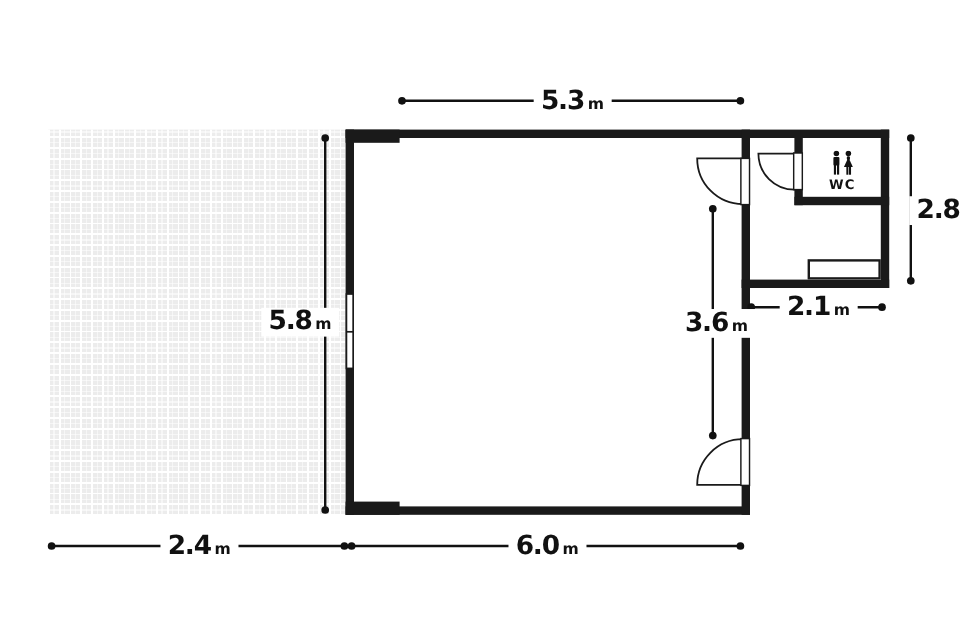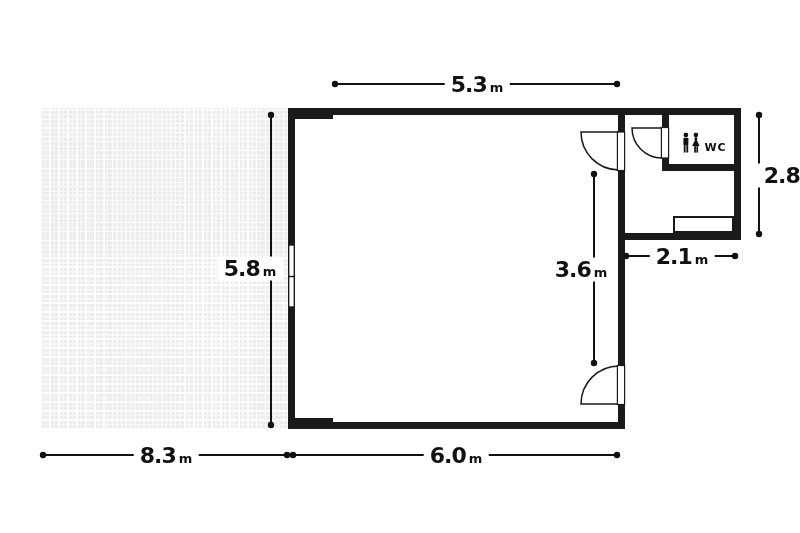--- a/index.html
+++ b/index.html
@@ -21,21 +21,21 @@
   .overlay{position:absolute;left:0;top:0;pointer-events:none;}
   .dim-label{
     position:absolute;transform:translate(-50%,-52%);
     background:#fff;padding:1px 6px;white-space:nowrap;line-height:1;
     color:#111;font-weight:700;
   }
   .dim-value{font-size:22px;letter-spacing:-1px;margin-top:28px;}
   .dim-unit{font-size:13px;margin-left:3px;}
   .wc-sign{
     position:absolute;transform:translate(-50%,-50%);
-    display:flex;flex-direction:row;align-items:flex-end;color:#111;
+    display:flex;flex-direction:column;align-items:center;color:#111;
   }
   .wc-text{font-size:11px;font-weight:700;letter-spacing:1px;margin-top:1px;}
 </style>
 </head>
 <body>
 
 <div class="plan">
 
   <div class="tiles"></div>
 
@@ -115,29 +115,29 @@
     </svg>
     <div class="wc-text">WC</div>
   </div>
 
   <div class="dim-label" style="left:477px;top:85px">
     <span class="dim-value">5.3</span><span class="dim-unit">m</span>
   </div>
   <div class="dim-label" style="left:250px;top:269px">
     <span class="dim-value">5.8</span><span class="dim-unit">m</span>
   </div>
-  <div class="dim-label" style="left:581px;top:270px">
+  <div class="dim-label" style="left:597px;top:270px">
     <span class="dim-value">3.6</span><span class="dim-unit">m</span>
   </div>
   <div class="dim-label" style="left:790px;top:176px">
     <span class="dim-value">2.8</span><span class="dim-unit">m</span>
   </div>
   <div class="dim-label" style="left:682px;top:257px">
     <span class="dim-value">2.1</span><span class="dim-unit">m</span>
   </div>
   <div class="dim-label" style="left:166px;top:456px">
-    <span class="dim-value">8.3</span><span class="dim-unit">m</span>
+    <span class="dim-value">2.4</span><span class="dim-unit">m</span>
   </div>
   <div class="dim-label" style="left:456px;top:456px">
     <span class="dim-value">6.0</span><span class="dim-unit">m</span>
   </div>
 
 </div>
 
 </body></html>

